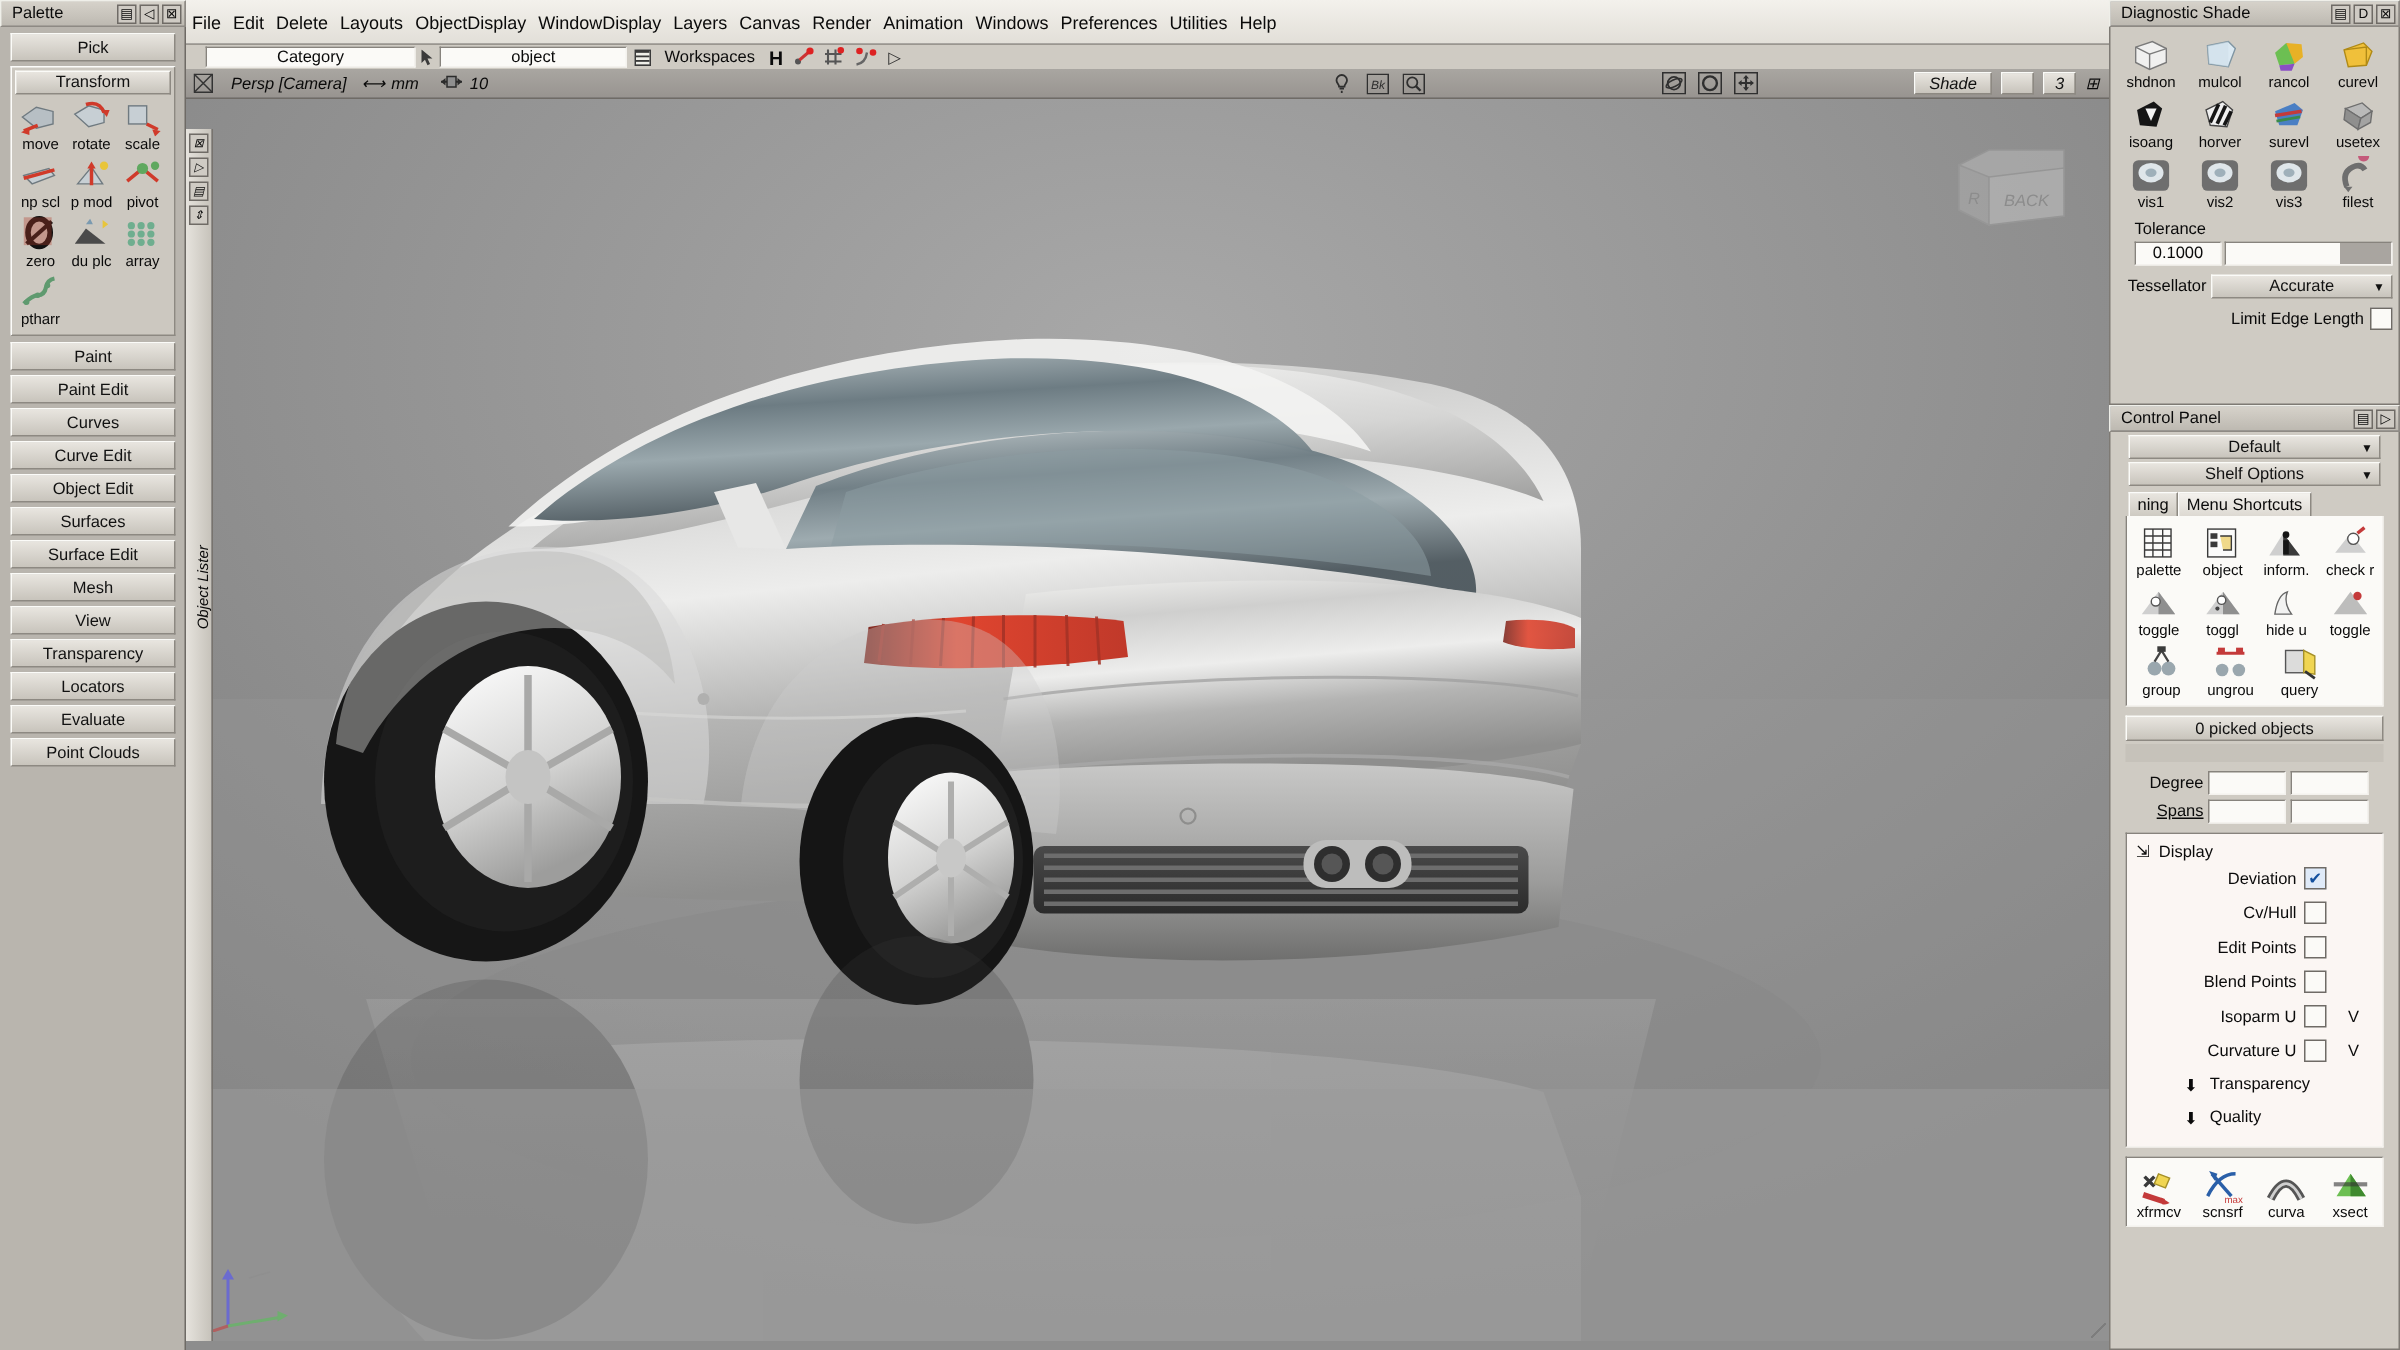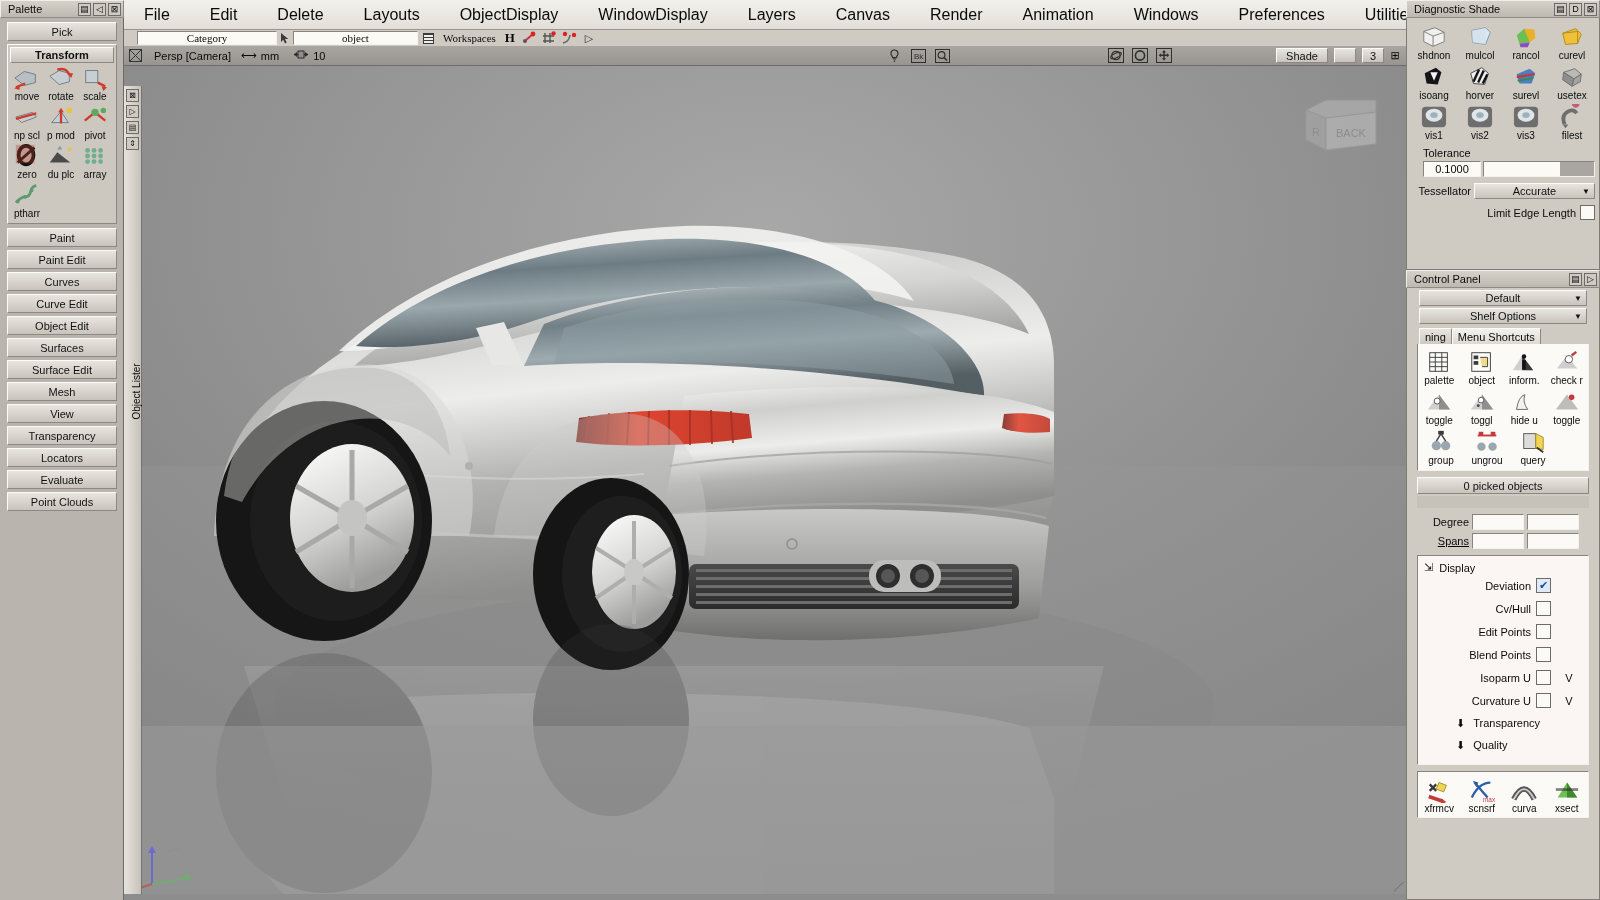--- a/index.html
+++ b/index.html
@@ -47,39 +47,39 @@
   
   #palette{ position:absolute; left:0; top:0; width:124px; height:900px; background:#b9b5ae;
             border-right:1px solid #6e6a65; }
   #palette .titlebar{ width:124px; }
   #palette-body{ position:absolute; left:7px; top:22px; width:110px; }
   .pal-btn{ height:19px; margin-bottom:3px; }
   #transform-group{
     border:1px solid #8d8982; border-top-color:#fcfcfa;border-left-color:#fcfcfa;
     background:#ccc8c0; padding:2px 2px 4px; margin-bottom:4px;
   }
-  #transform-group .ghdr{ height:16px; text-align:center; font-size:11px;font-weight:bold; }
+  #transform-group .ghdr{ height:16px; text-align:center; font-size:11px; }
   .icon-grid{ display:flex; flex-wrap:wrap; }
   .icon-cell{ width:34px; text-align:center; margin-top:2px; }
   .icon-box{ width:30px;height:26px;margin:0 auto; position:relative; }
   .icon-cap{ font-size:10px; line-height:11px; display:block; white-space:nowrap;}
 
   
   #menubar{ position:absolute; left:124px; top:0; width:1282px; height:30px;
             background:linear-gradient(#f3f1ec,#e2dfd8); border-bottom:1px solid #9a968f;
             display:flex; align-items:center; }
-  .menu-item{ padding:0 20px; font-size:16px; height:30px; display:flex; align-items:center; }
+  .menu-item{ padding:0 4px; font-size:12px; height:30px; display:flex; align-items:center; }
 
   
   #promptline{ position:absolute; left:124px; top:30px; width:1282px; height:16px;
                background:#cfcbc3; display:flex; align-items:center; }
-  .pl-field{ height:14px; display:flex; align-items:center;font-family:Liberation Serif, serif; }
+  .pl-field{ height:14px; display:flex; align-items:center; }
 
   
-  #viewport-wrap{ position:absolute; left:124px; top:46px; width:1282px; height:854px; background:#8d8d8d;}
+  #viewport-wrap{ position:absolute; left:124px; top:46px; width:1282px; height:854px; background:#8d8d8d;font-style:italic;}
   #vp-header{ position:absolute; left:0; top:0; width:1282px; height:20px;
               background:linear-gradient(#a9a6a1,#989490); border-bottom:1px solid #6f6b66;
               display:flex; align-items:center; }
   #vp-canvas{ position:absolute; left:0; top:20px; width:1282px; height:828px; overflow:hidden;
               background:linear-gradient(180deg,#a4a4a4 0%,#9b9b9b 45%,#a6a6a6 52%,#8f8f8f 100%); }
   #objlister-strip{ position:absolute; left:0; top:20px; width:18px; height:828px;
                     background:linear-gradient(90deg,#e6e3dd,#c6c2ba); border-right:1px solid #77736e; z-index:5;}
   .ol-btn{ width:13px;height:13px;margin:3px auto 0; border:1px solid #6f6b66; background:#cfcbc4;
            display:flex;align-items:center;justify-content:center;font-size:8px;}
   #objlister-label{ position:absolute; top:300px; left:-24px; width:72px; transform:rotate(-90deg);

